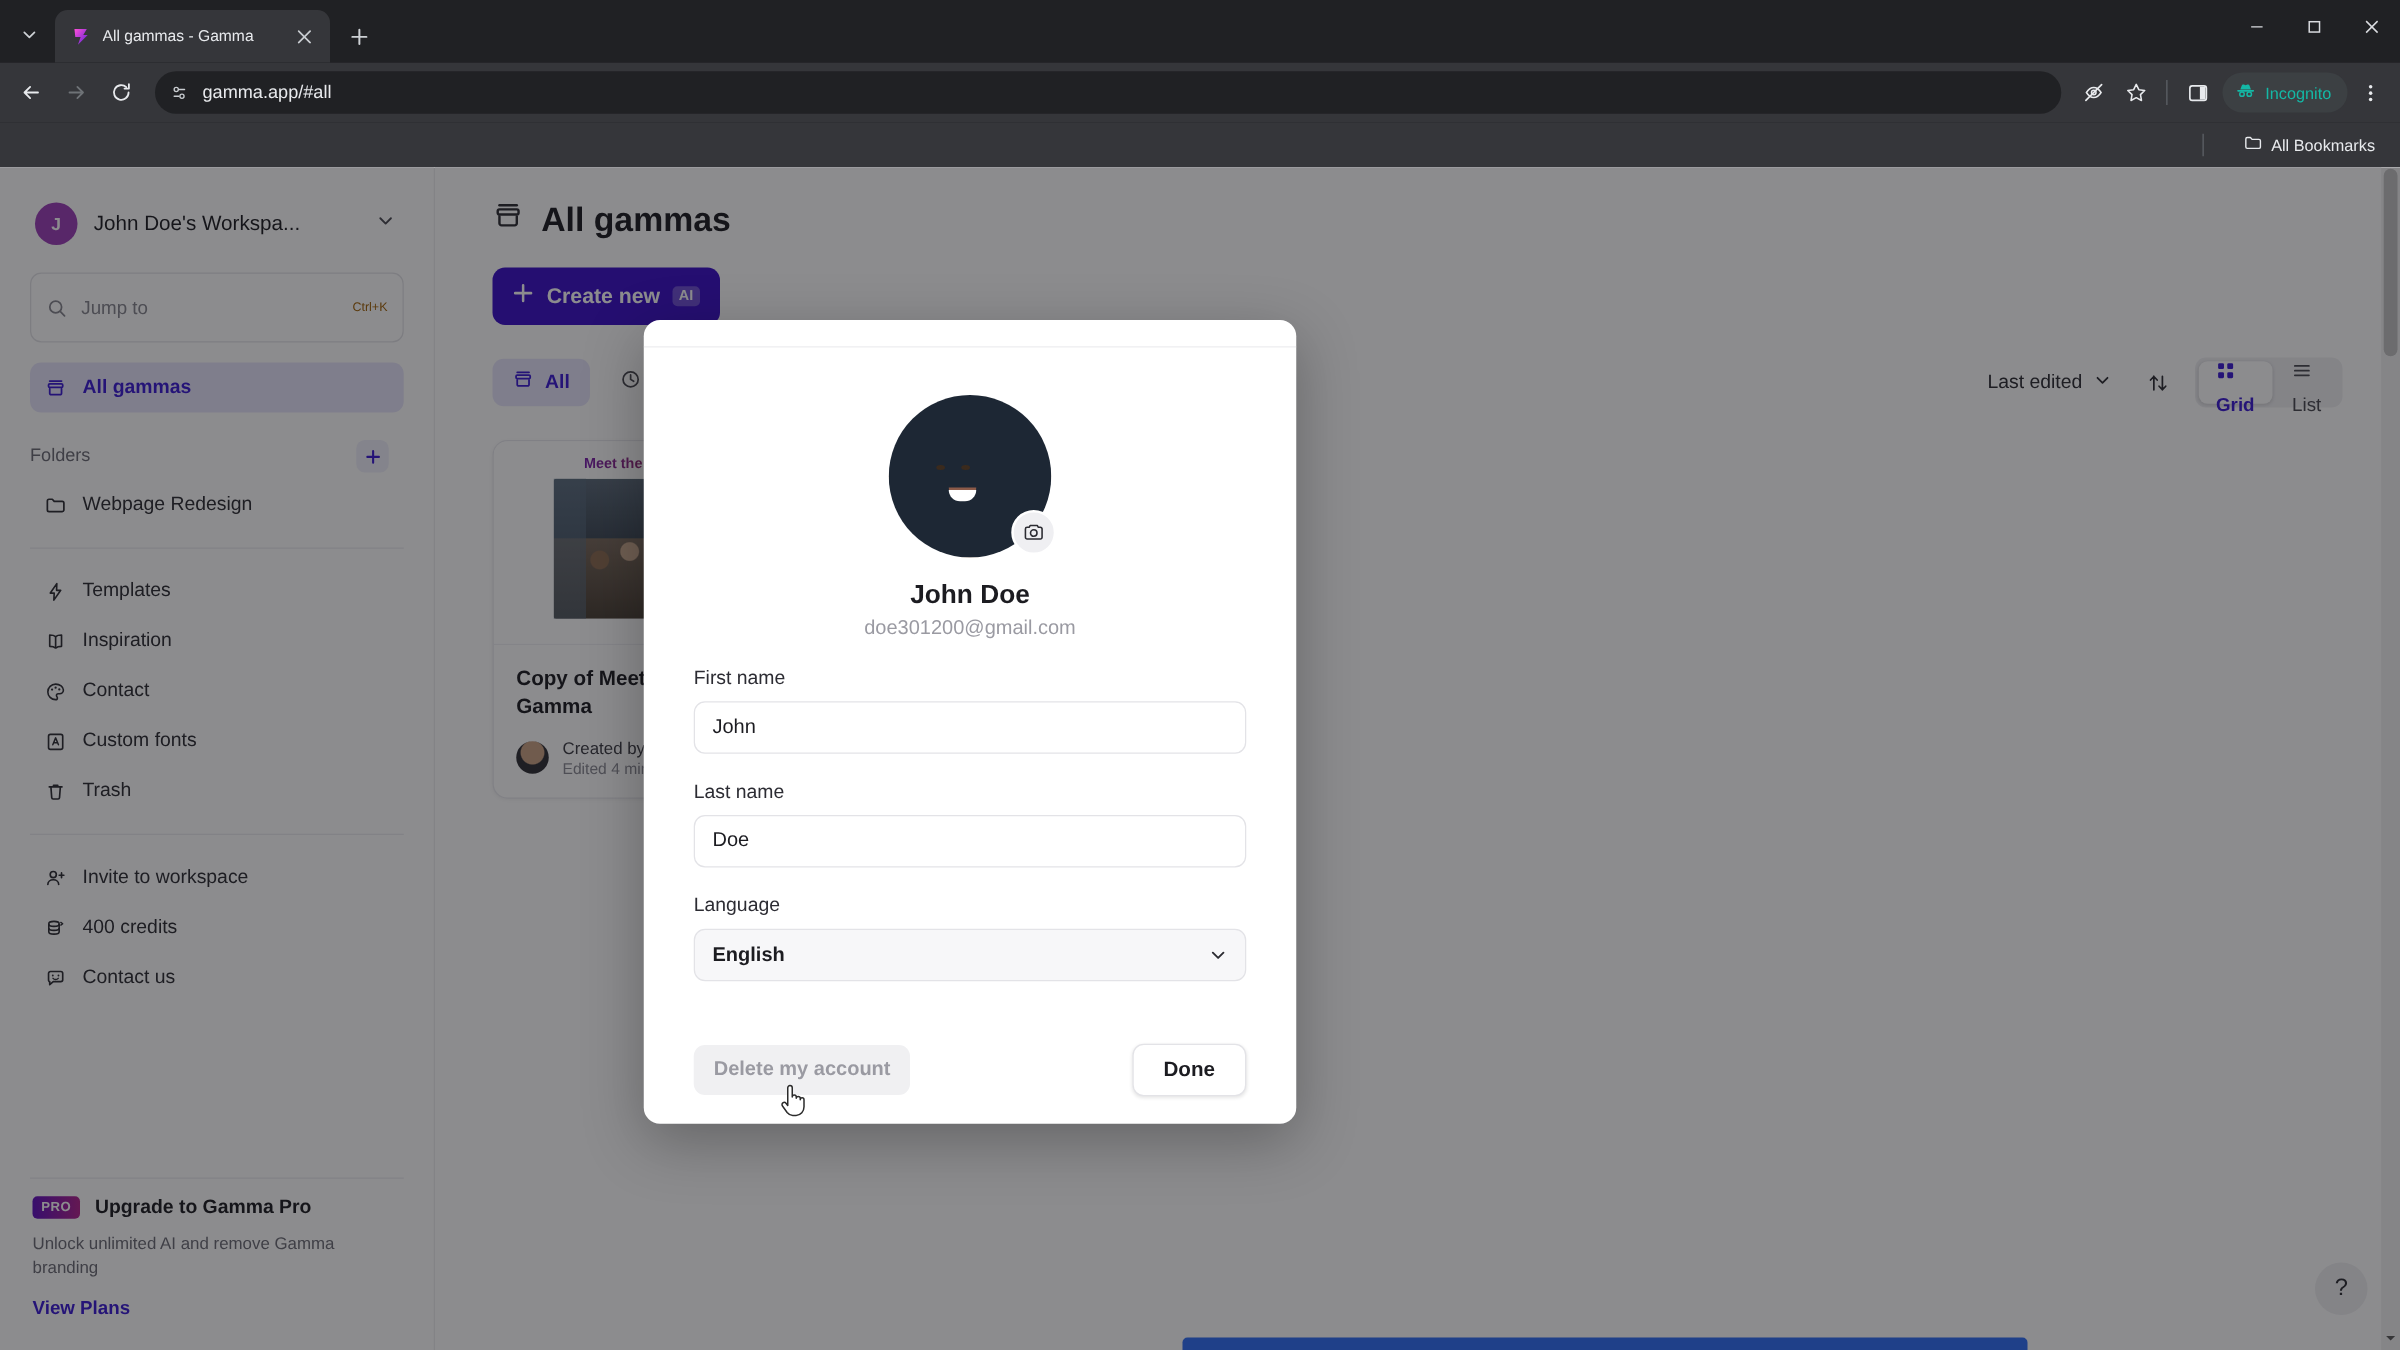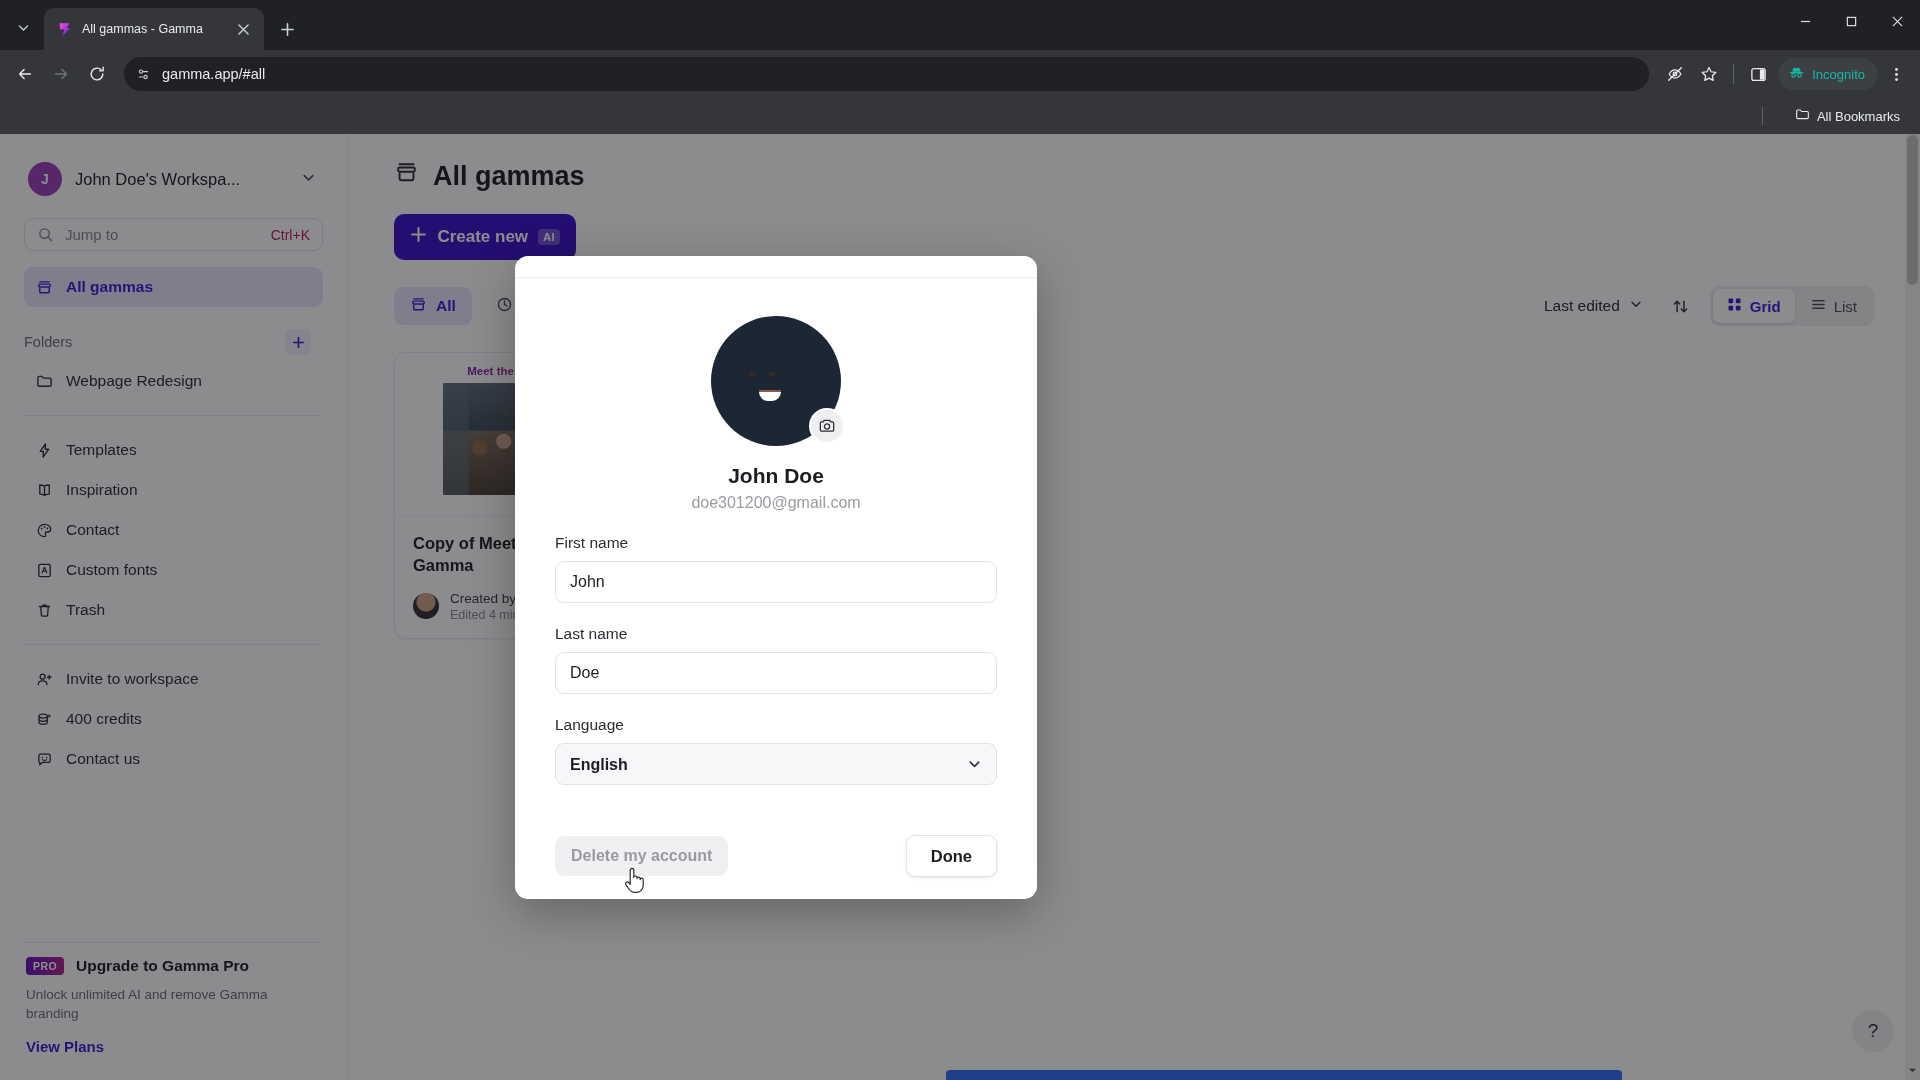--- a/index.html
+++ b/index.html
@@ -125,27 +125,27 @@
     background: #9b3fb8; color: #fff; font-size: 14px; font-weight: 600;
     display: flex; align-items: center; justify-content: center;
   }
   .ws-name {
     flex: 1; font-size: 16.5px; color: #1c1c21; font-weight: 500;
     white-space: nowrap; overflow: hidden; text-overflow: ellipsis;
   }
   .ws-chev { color: #4a4a52; flex: 0 0 auto; }
 
   .jump {
-    height: 33px; border: 1px solid #e3e3e7; border-radius: 9px;
+    height: 56px; border: 1px solid #e3e3e7; border-radius: 9px;
     display: flex; align-items: center; padding: 0 12px; gap: 11px;
     margin-top: 16px; cursor: text;
   }
   .jump-icon { color: #86868f; flex: 0 0 auto; display: flex; }
   .jump-ph { flex: 1; color: #86868f; font-size: 15px; }
-  .jump-kbd { color: #be185d; font-size: 14px; }
+  .jump-kbd { color: #a16207; font-size: 10px; }
 
   .nav-item {
     height: 40px; display: flex; align-items: center; gap: 13px;
     padding: 0 12px; border-radius: 9px; cursor: pointer;
     color: #2c2c33; font-size: 15.5px;
   }
   .nav-item.active {
     background: #e7e5fb; color: #3a19d4; font-weight: 600;
   }
   .nav-item .ni-icon { flex: 0 0 auto; display: flex; align-items: center; }
@@ -225,22 +225,22 @@
     width: 34px; height: 34px; border-radius: 8px;
     display: flex; align-items: center; justify-content: center;
     color: #2c2c33; cursor: pointer;
   }
   .viewtoggle {
     display: flex; align-items: center; background: #efeff2;
     border-radius: 9px; padding: 3px; gap: 2px;
   }
   .vt-btn {
     height: 34px; padding: 0 14px; border-radius: 7px;
-    display: flex; align-items: center; gap: 8px;
-    font-size: 15px; color: #4a4a52; cursor: pointer;
+    display: flex; align-items: flex-start; gap: 8px;
+    font-size: 15px; color: #4a4a52; cursor: pointer; flex-direction: column;
   }
   .vt-btn.active {
     background: #fff; color: #3a19d4; font-weight: 600;
     box-shadow: 0 1px 3px rgba(0,0,0,.13);
   }
 
   
   .cards { margin-top: 26px; display: flex; gap: 28px; }
   .card {
     width: 282px; border-radius: 12px; overflow: hidden;

